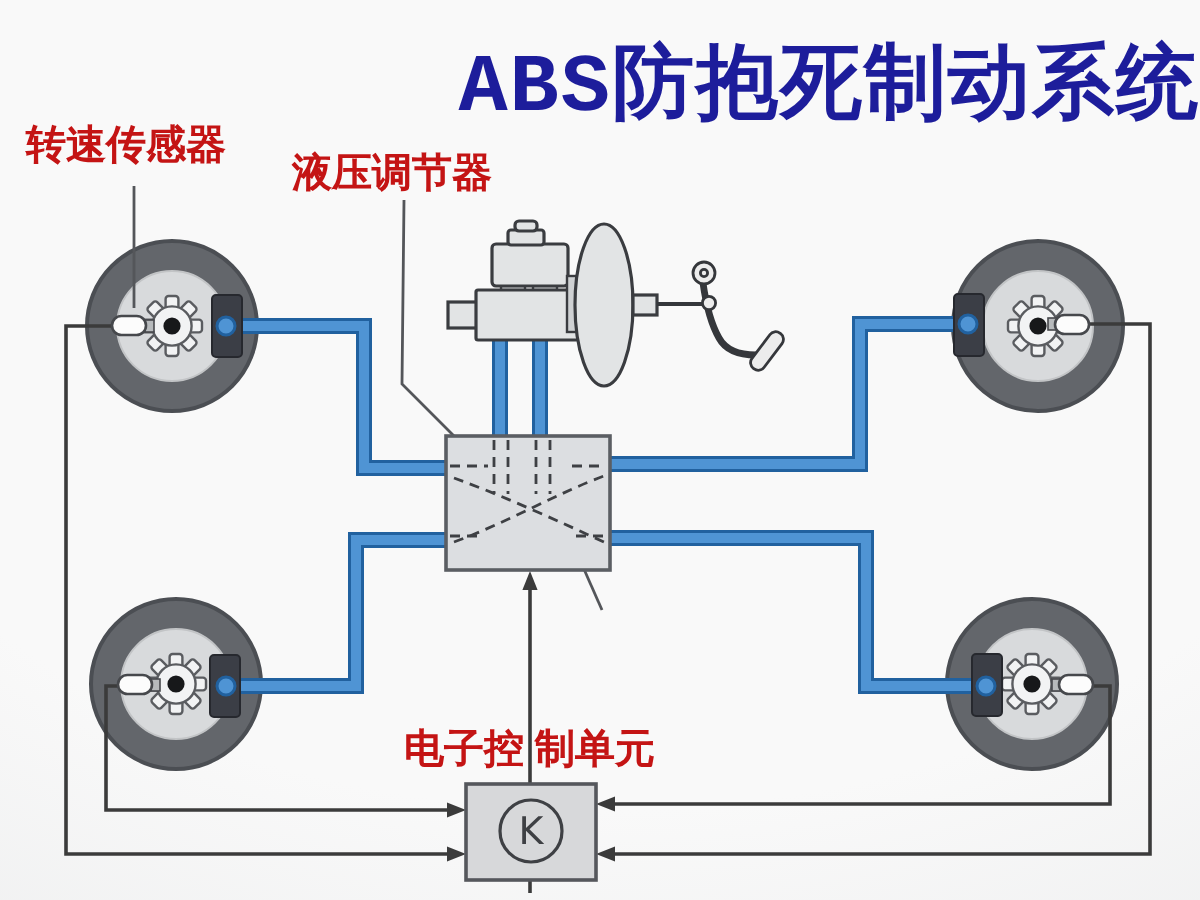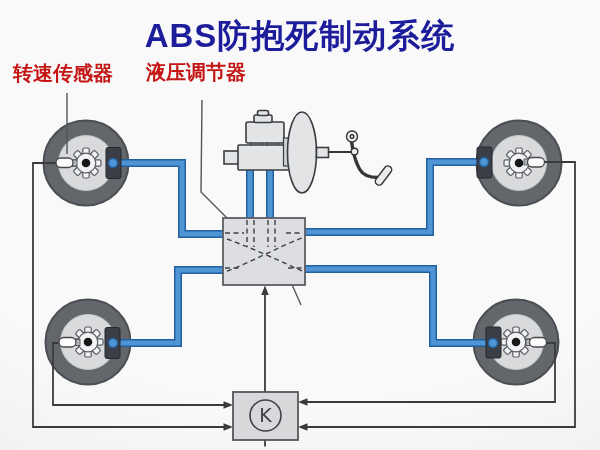--- a/index.html
+++ b/index.html
@@ -1,27 +1,27 @@
 <!DOCTYPE html>
 <html style="--title-color: #1d1d9b; --label-red: #c41414; --hydro-fill: #4f94d4; --hydro-edge: #21619f; --wire-color: #3b3b3b;"><head>
 <meta charset="utf-8">
 <style>
   html,body{margin:0;padding:0;}
   body{width:600px;height:450px;overflow:hidden;
        font-family:"Liberation Sans","DejaVu Sans",sans-serif;}
   .stage{position:relative;width:600px;height:450px;
          background:radial-gradient(ellipse 130% 110% at 50% 35%, #f9f9f9 50%, #e7e8e9 100%);}
   svg{position:absolute;left:0;top:0;}
-  .title{position:absolute;left:0;top:14px;width:100%;text-align:center;
-         font-family:Liberation Sans, sans-serif;
-         font-size:33px;font-weight:700;letter-spacing:1px;color:var(--title-color);}
+  .title{position:absolute;left:0;top:14px;width:100%;text-align:right;
+         font-family:Liberation Mono, monospace;
+         font-size:41px;font-weight:700;letter-spacing:1px;color:var(--title-color);}
   .lbl{position:absolute;font-weight:700;font-size:20px;color:var(--label-red);
        white-space:nowrap;line-height:1;}
   .lbl-speed{left:13px;top:63px;}
-  .lbl-hydraulic{left:146px;top:62px;}
+  .lbl-hydraulic{left:146px;top:77px;}
   .lbl-solenoid{left:278px;top:306px;}
   .lbl-ecu{left:202px;top:365px;}
 
   
   .tire{fill:#63666b;stroke:#4b4e53;stroke-width:2;}
   .hub{fill:#d8dadc;stroke:#c2c4c6;stroke-width:1;}
   .tooth,.gearbody{fill:#f2f3f4;stroke:#5a5c60;stroke-width:1.2;}
   .gearcenter{fill:#17181a;}
   .hedge{stroke:var(--hydro-edge);stroke-width:8;fill:none;}
   .hcore{stroke:var(--hydro-fill);stroke-width:5;fill:none;}
@@ -176,13 +176,14 @@
     <g>
       <rect class="ecubox" x="233" y="392" width="65" height="48"></rect>
       <circle class="kcirc" cx="265.5" cy="415.5" r="15.5"></circle>
       <text class="ktext" x="265.5" y="422">K</text>
     </g>
   </svg>
 
   <div class="title">ABS防抱死制动系统</div>
   <div class="lbl lbl-speed">转速传感器</div>
   <div class="lbl lbl-hydraulic">液压调节器</div>
+  <div class="lbl lbl-ecu">电子控 制单元</div>
 </div>
 
 </body></html>

